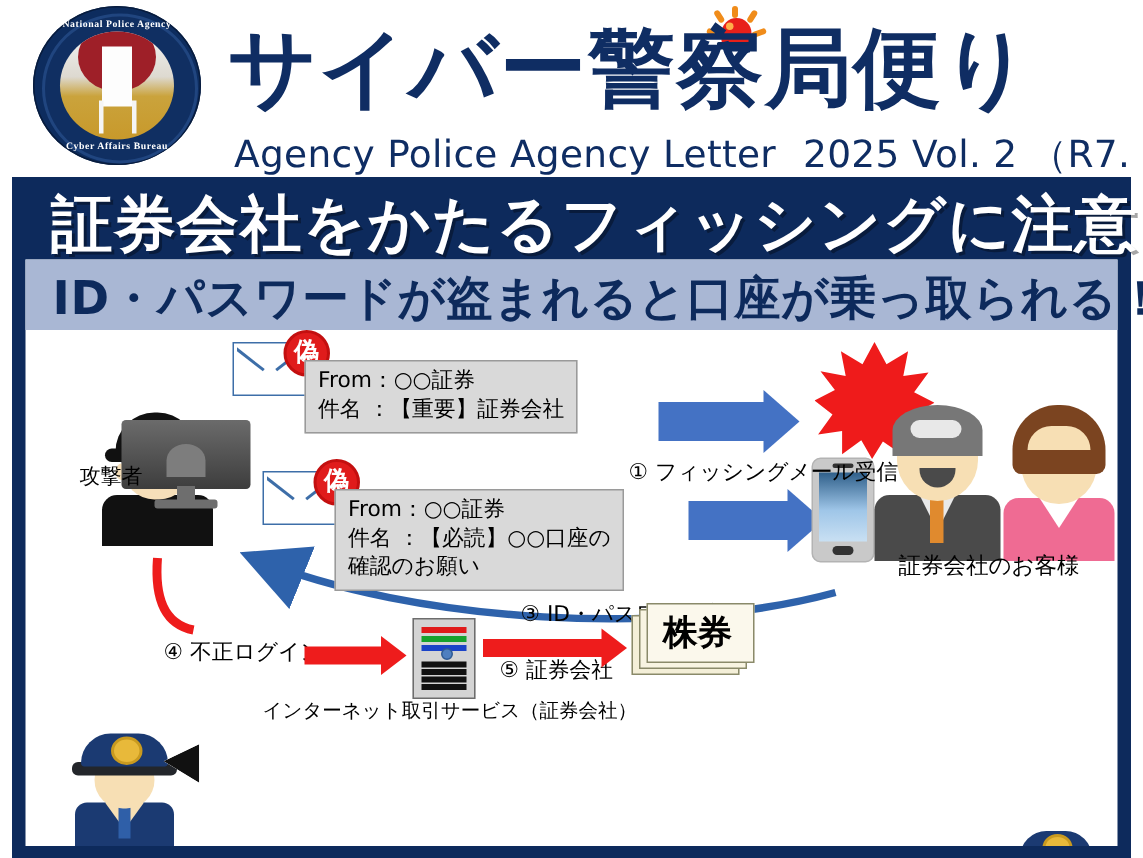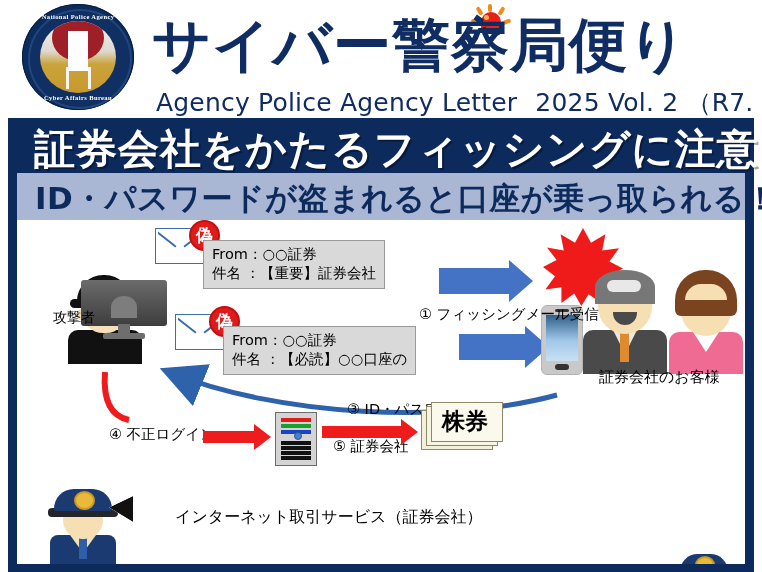--- a/index.html
+++ b/index.html
@@ -168,22 +168,22 @@
   .rarrow{position:absolute;height:12px;background:#ee1c1c;}
   .rarrow:after{content:"";position:absolute;right:-16px;top:-7px;width:0;height:0;
     border-top:13px solid transparent;border-bottom:13px solid transparent;border-left:17px solid #ee1c1c;}
 
   .stock{position:absolute;left:404px;top:190px;width:70px;height:38px;background:#f4efd8;border:1.4px solid #8a8a6a;}
   .stock2{position:absolute;left:409px;top:186px;width:70px;height:38px;background:#f8f4e2;border:1.4px solid #8a8a6a;}
   .stock3{position:absolute;left:414px;top:182px;width:70px;height:38px;background:#fbf8ec;border:1.4px solid #8a8a6a;}
   .stock-txt{position:absolute;left:414px;top:186px;width:68px;text-align:center;font-size:23px;font-weight:bold;color:#000;
     font-family:"DejaVu Sans","Liberation Sans",sans-serif;}
 
-  .svc-label{position:absolute;left:158px;top:245px;font-size:16px;color:#000;white-space:nowrap;
-    font-family:"DejaVu Sans","Liberation Sans",sans-serif;margin-top:42px;}
+  .svc-label{position:absolute;left:158px;top:245px;font-size:13px;color:#000;white-space:nowrap;
+    font-family:"DejaVu Sans","Liberation Sans",sans-serif;}
 
   .curve{position:absolute;left:0;top:0;width:728px;height:262px;pointer-events:none;}
 
   
   .cop{position:absolute;left:46px;top:487px;width:74px;height:82px;}
   .cop-cap{position:absolute;left:8px;top:2px;width:58px;height:22px;background:#1b3a72;border-radius:26px 26px 3px 3px;}
   .cop-badge{position:absolute;left:28px;top:4px;width:17px;height:15px;border-radius:50%;background:#e8b93a;border:2px solid #c99a1f;}
   .cop-brim{position:absolute;left:2px;top:21px;width:70px;height:9px;background:#23262b;border-radius:4px;}
   .cop-face{position:absolute;left:17px;top:16px;width:40px;height:36px;background:#f7dfb4;border-radius:18px 18px 20px 20px;}
   .cop-body{position:absolute;left:4px;top:48px;width:66px;height:34px;background:#1b3a72;border-radius:8px 8px 0 0;}
@@ -296,20 +296,21 @@
       <div>件名 ：【重要】証券会社</div>
     </div>
 
     <div class="mail" style="left:158px;top:94px;">
       <div class="mail-v"></div>
     </div>
     <div class="fake-stamp" style="left:192px;top:86px;">偽</div>
     <div class="mailbox" style="left:206px;top:106px;">
       <div>From：○○証券</div>
       <div>件名 ：【必読】○○口座の</div>
+      <div>確認のお願い</div>
     </div>
 
     <div class="barrow" style="left:422px;top:40px;">
       <div class="ba-body" style="left:0;top:8px;width:72px;height:26px;"></div>
       <div class="ba-head" style="left:70px;top:0;"></div>
     </div>
     <div class="barrow" style="left:442px;top:106px;">
       <div class="ba-body" style="left:0;top:8px;width:68px;height:26px;"></div>
       <div class="ba-head" style="left:66px;top:0;"></div>
     </div>

